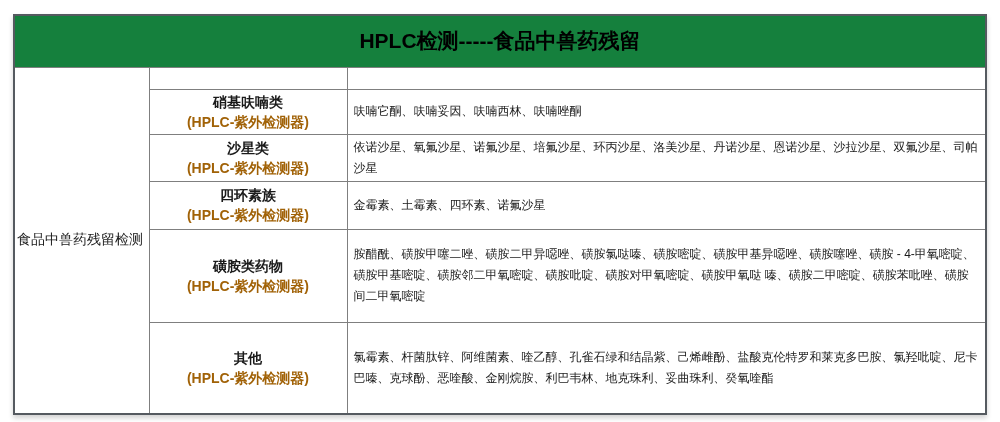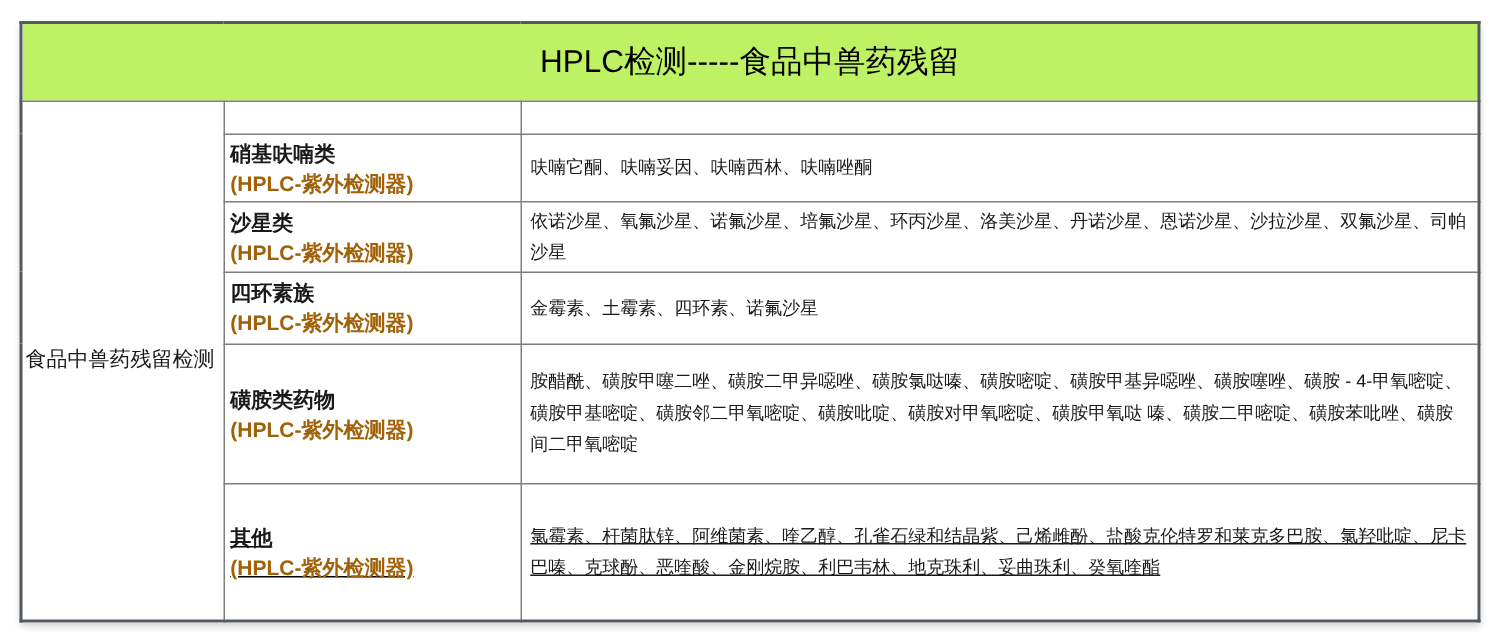--- a/index.html
+++ b/index.html
@@ -16,35 +16,36 @@
     width: 972px;
     border: 2px solid #555a60;
     box-shadow: 0 3px 5px rgba(0,0,0,0.18);
   }
   table.hplc td, table.hplc th {
     border: 1px solid #7f7f7f;
     overflow: hidden;
   }
   th.title-cell {
     height: 52px;
-    background: #bef264;
+    background: #15803d;
     color: #000000;
     font-size: 21px;
-    font-weight: normal;
+    font-weight: bold;
     text-align: center;
     vertical-align: middle;
   }
   td.side-cell {
     font-size: 14px;
     color: #1a1a1a;
     text-align: left;
     vertical-align: middle;
     padding: 2px;
   }
   td.cat-cell {
+    text-align: center;
     vertical-align: middle;
     padding: 2px 4px;
   }
   .cat-name {
     display: block;
     font-size: 14px;
     font-weight: bold;
     color: #1a1a1a;
     line-height: 20px;
   }
@@ -62,21 +63,21 @@
     vertical-align: middle;
     padding: 2px 6px;
     line-height: 21px;
     word-break: break-all;
   }
   tr.r-empty  td { height: 22px; }
   tr.r-1 td { height: 40px; }
   tr.r-2 td { height: 40px; }
   tr.r-3 td { height: 48px; }
   tr.r-4 td { height: 93px; }
-  tr.r-5 td { height: 92px; text-decoration: underline; }
+  tr.r-5 td { height: 92px; }
 </style>
 </head>
 <body>
 
 <div class="page">
   <table class="hplc">
     <colgroup>
       <col style="width:135px">
       <col style="width:198px">
       <col style="width:639px">

